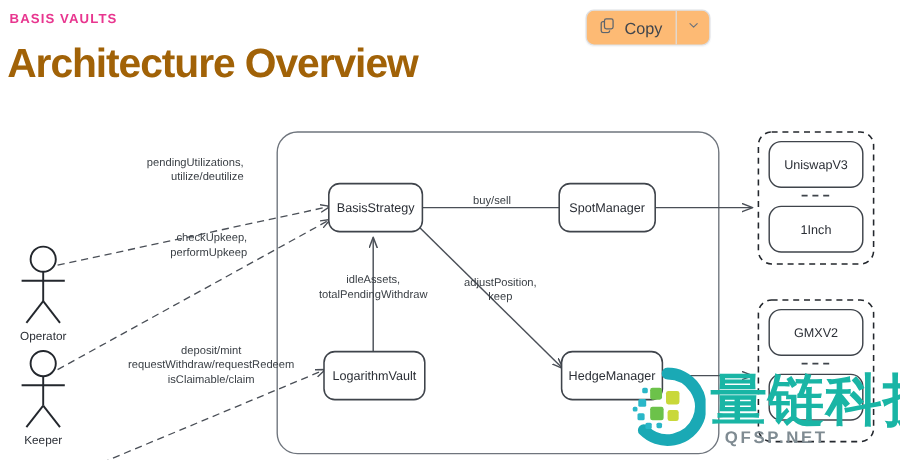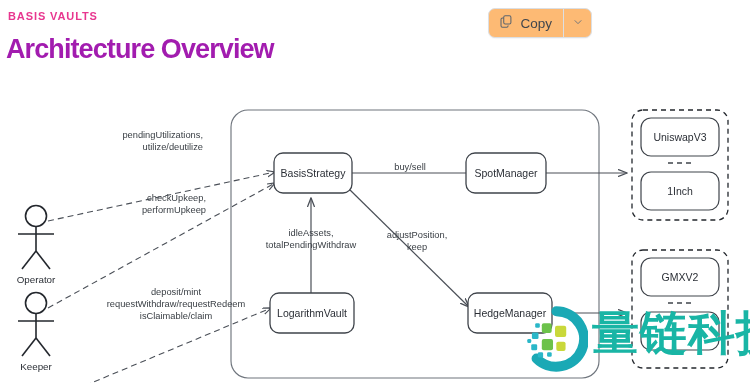--- a/index.html
+++ b/index.html
@@ -11,21 +11,21 @@
   #page{position:relative;width:602px;height:383px;background:#fff;}
 
   
   .eyebrow{
     position:absolute;left:8px;top:10px;
     font-size:11px;font-weight:bold;letter-spacing:0.9px;
     color:#e8368f;
   }
   .page-title{
     position:absolute;left:6px;top:36px;
-    font-size:27px;font-weight:bold;color:#a21caf;
+    font-size:34px;font-weight:bold;color:#a16207;
     letter-spacing:-0.9px;line-height:1;
   }
 
   
   .copy-group{
     position:absolute;right:10px;top:8px;
     display:flex;align-items:stretch;
     border:1px solid #dcdfe3;border-radius:7px;
     background:#fdba74;height:30px;box-sizing:border-box;
     box-shadow:0 1px 1px rgba(16,24,40,.04);
@@ -217,15 +217,16 @@
       <rect x="30" y="50" width="17" height="17" rx="3" fill="#6cc24a"></rect>
       <rect x="52" y="54" width="14" height="14" rx="3" fill="#c9d83a"></rect>
       <rect x="15" y="40" width="10" height="10" rx="2" fill="#2ab7c8"></rect>
       <rect x="14" y="58" width="9" height="9" rx="2" fill="#2ab7c8"></rect>
       <rect x="24" y="70" width="8" height="8" rx="2" fill="#2ab7c8"></rect>
       <rect x="20" y="26" width="7" height="7" rx="2" fill="#2ab7c8"></rect>
       <rect x="38" y="70" width="7" height="7" rx="2" fill="#2ab7c8"></rect>
       <rect x="8" y="50" width="6" height="6" rx="2" fill="#2ab7c8"></rect>
     </svg>
     <div class="wm-cn">量链科技</div>
+    <div class="wm-net">QFSP.NET</div>
   </div>
 
 </div>
 
 </body></html>

